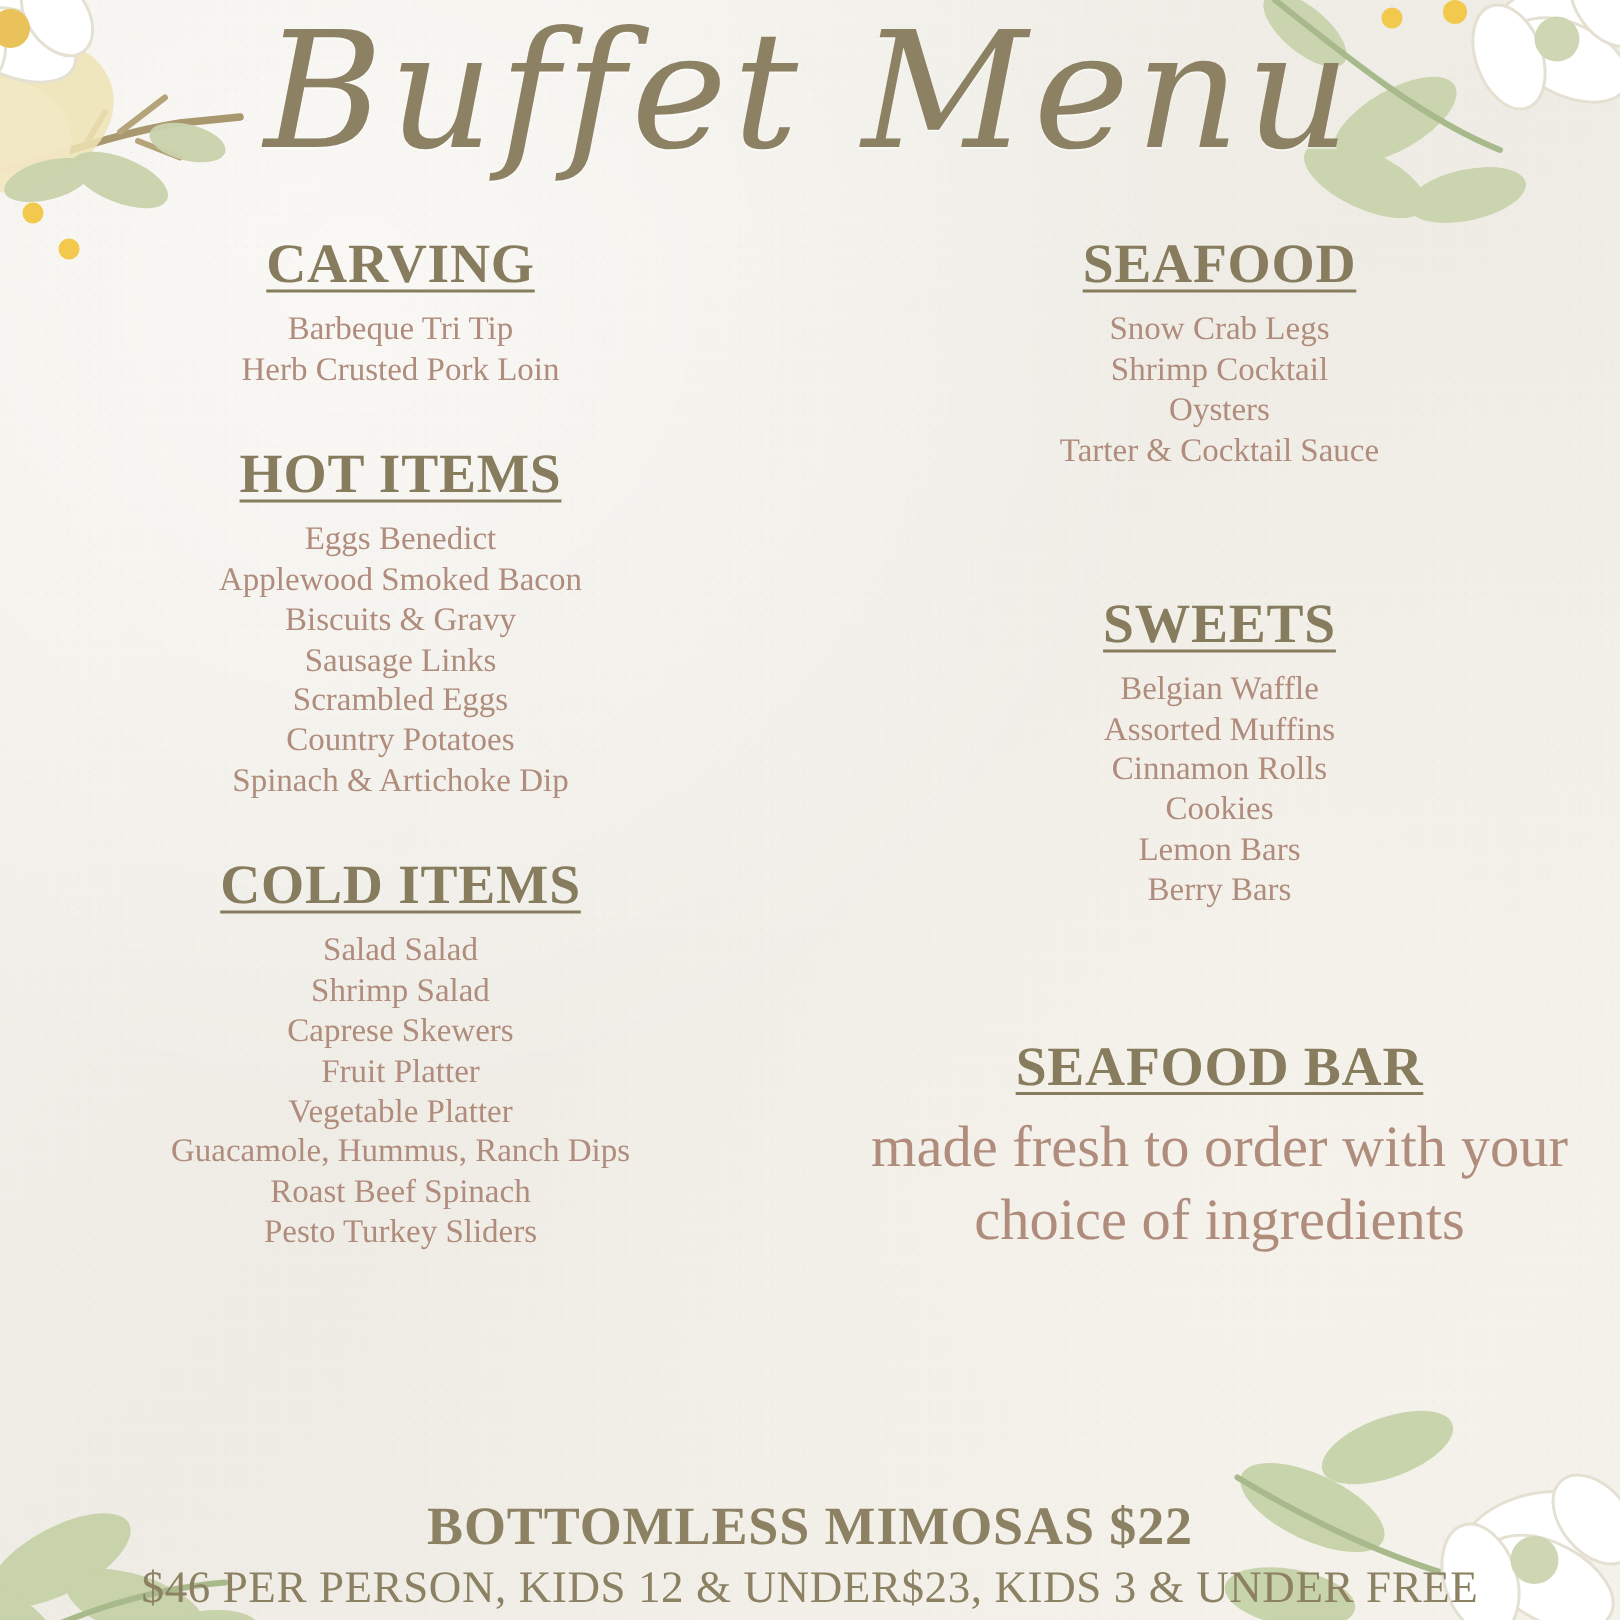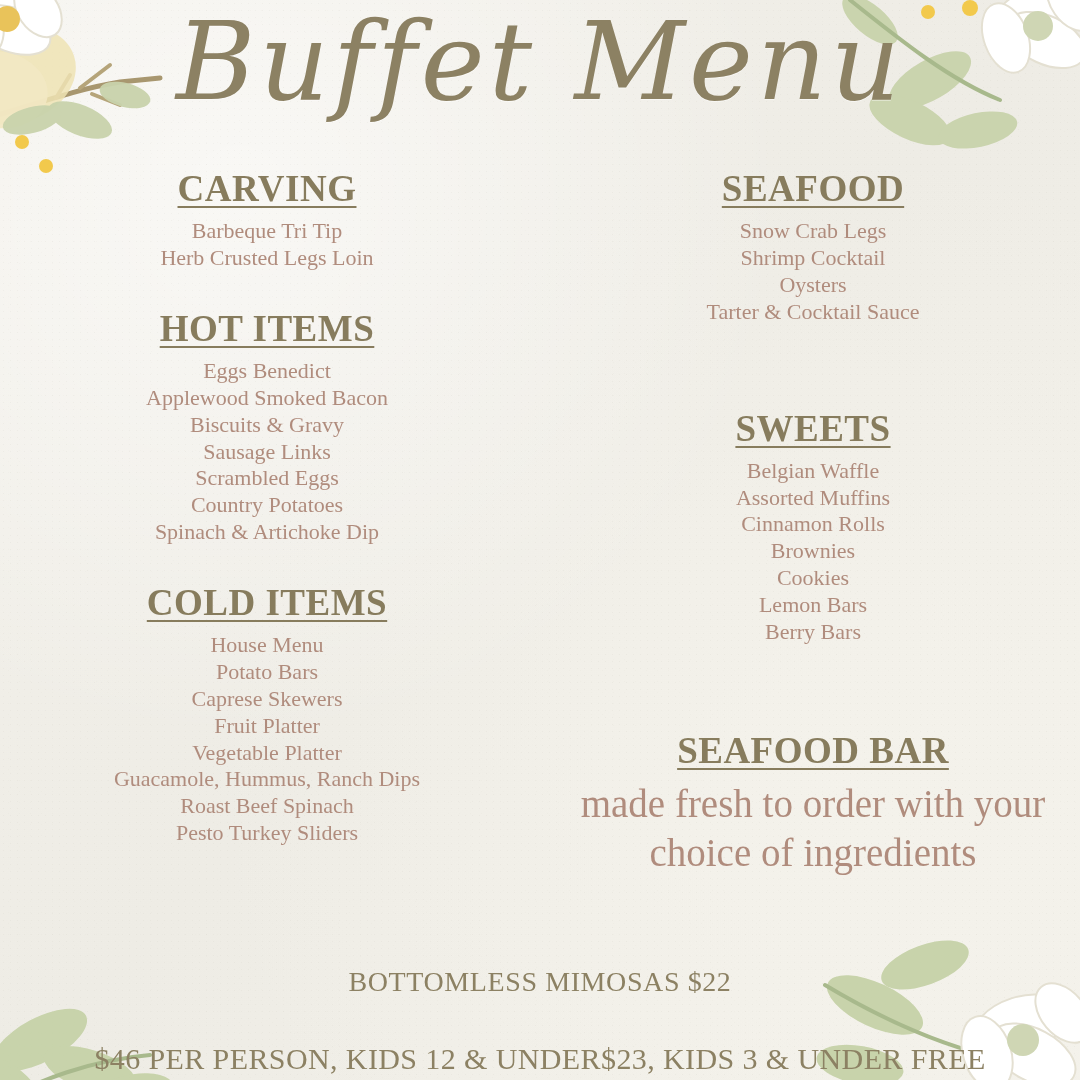--- a/index.html
+++ b/index.html
@@ -71,21 +71,21 @@
 
   .sec-head {
     font-family: "Liberation Serif", serif;
     font-weight: 700;
     font-size: 37px;
     letter-spacing: 0.5px;
     color: #877c5d;
     text-decoration: underline;
     text-underline-offset: 5px;
     text-decoration-thickness: 2px;
-    margin: 16px 0 6px 0;
+    margin: 4px 0 6px 0;
     line-height: 1.25;
   }
   .sec-item {
     font-family: "Liberation Serif", serif;
     font-size: 22px;
     color: #b08c7d;
     line-height: 1.22;
     white-space: nowrap;
   }
   .sec-note {
@@ -95,26 +95,26 @@
     line-height: 1.25;
   }
 
   .footer {
     position: absolute;
     left: 0;
     width: 100%;
     text-align: center;
   }
   .footer-mimosa {
-    top: 966px;
-    font-size: 28px;
+    top: 996px;
+    font-size: 36px;
     letter-spacing: 0.6px;
     color: #8c8163;
     font-family: "Liberation Serif", serif;
-    font-weight: 400;
+    font-weight: 700;
   }
   .footer-price {
     top: 1042px;
     font-size: 30px;
     letter-spacing: 0.4px;
     color: #8c8163;
     font-family: "Liberation Serif", serif;
   }
 
   
@@ -213,38 +213,38 @@
 
   <div class="title">Buffet Menu</div>
 
   <div class="columns">
 
     <div class="col left">
 
       <div class="section">
         <div class="sec-head">CARVING</div>
         <div class="sec-item">Barbeque Tri Tip</div>
-        <div class="sec-item">Herb Crusted Legs Loin</div>
+        <div class="sec-item">Herb Crusted Pork Loin</div>
       </div>
 
       <div class="section">
         <div class="sec-head">HOT ITEMS</div>
         <div class="sec-item">Eggs Benedict</div>
         <div class="sec-item">Applewood Smoked Bacon</div>
         <div class="sec-item">Biscuits &amp; Gravy</div>
         <div class="sec-item">Sausage Links</div>
         <div class="sec-item">Scrambled Eggs</div>
         <div class="sec-item">Country Potatoes</div>
         <div class="sec-item">Spinach &amp; Artichoke Dip</div>
       </div>
 
       <div class="section">
         <div class="sec-head">COLD ITEMS</div>
-        <div class="sec-item">House Menu</div>
-        <div class="sec-item">Potato Bars</div>
+        <div class="sec-item">Salad Salad</div>
+        <div class="sec-item">Shrimp Salad</div>
         <div class="sec-item">Caprese Skewers</div>
         <div class="sec-item">Fruit Platter</div>
         <div class="sec-item">Vegetable Platter</div>
         <div class="sec-item">Guacamole, Hummus, Ranch Dips</div>
         <div class="sec-item">Roast Beef Spinach</div>
         <div class="sec-item">Pesto Turkey Sliders</div>
       </div>
 
     </div>
 
@@ -256,21 +256,20 @@
         <div class="sec-item">Shrimp Cocktail</div>
         <div class="sec-item">Oysters</div>
         <div class="sec-item">Tarter &amp; Cocktail Sauce</div>
       </div>
 
       <div class="section" style="margin-top:80px;">
         <div class="sec-head">SWEETS</div>
         <div class="sec-item">Belgian Waffle</div>
         <div class="sec-item">Assorted Muffins</div>
         <div class="sec-item">Cinnamon Rolls</div>
-        <div class="sec-item">Brownies</div>
         <div class="sec-item">Cookies</div>
         <div class="sec-item">Lemon Bars</div>
         <div class="sec-item">Berry Bars</div>
       </div>
 
       <div class="section" style="margin-top:82px;">
         <div class="sec-head">SEAFOOD BAR</div>
         <div class="sec-note">made fresh to order with your choice of ingredients</div>
       </div>
 

